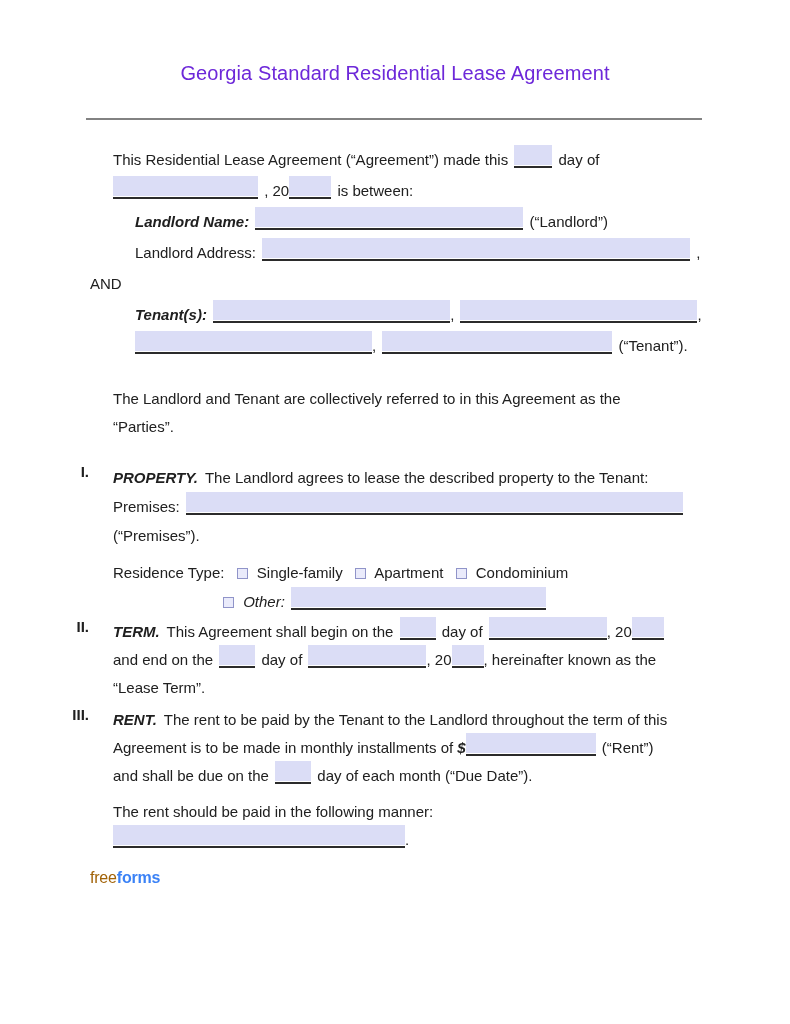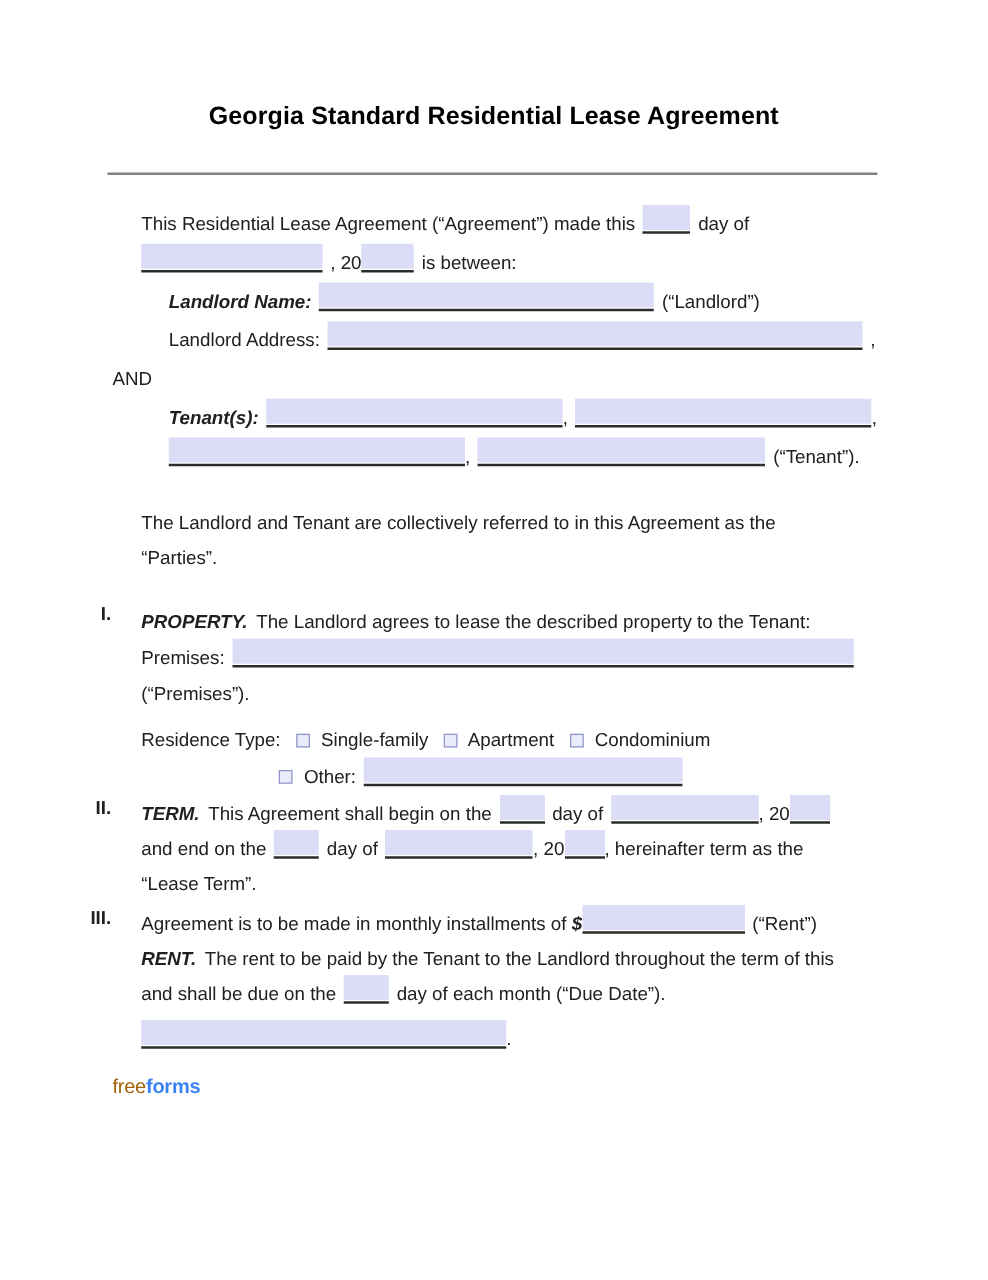--- a/index.html
+++ b/index.html
@@ -2,21 +2,21 @@
 <html><head>
 <meta charset="utf-8">
 <style>
   * { margin:0; padding:0; box-sizing:border-box; }
   html,body { background:#ffffff; }
   .page {
     width:790px; height:1024px; margin:0 auto; background:#fff;
     font-family:"Liberation Sans", sans-serif; font-size:15px; color:#202020;
     overflow:hidden; position:relative;
   }
-  .title { text-align:center; font-size:20px; font-weight:bold; padding-top:62px; color:#000000; letter-spacing:0.1px;margin-top:20px; }
+  .title { text-align:center; font-size:20px; font-weight:normal; padding-top:62px; color:#6d28d9; letter-spacing:0.1px; }
   .rule { border:0; border-top:2px solid #828282; margin:33px 88px 0 86px; }
   .content { padding:24px 78px 0 113px; }
   .line { white-space:nowrap; }
   .lh31 .line { line-height:31px; }
   .para28 .line { line-height:28px; }
   .sec29 .line { line-height:29px; }
   .indent { margin-left:22px; }
   .outdent { margin-left:-22px; }
   .b { font-weight:bold;font-style:italic; }
   .mt24 { margin-top:24px; } .mt22 { margin-top:22px; } .mt8 { margin-top:8px; }
@@ -34,21 +34,21 @@
   .w230{width:230px}.w237{width:237px}.w255{width:255px}
   .w268{width:268px}.w292{width:292px}.w428{width:428px}.w497{width:497px}
   .mr0 { margin-right:0; } .ml0 { margin-left:0; }
   .cb {
     display:inline-block; width:11px; height:11px; border:1.5px solid #9094c9;
     background:#eaebfb; vertical-align:-1px; margin:0 5px 0 8px;
   }
   .section { position:relative; }
   .secnum { position:absolute; left:-53px; top:0; width:29px; text-align:right; font-weight:bold; }
   .sec-heading { margin-right:3px;text-align:center; }
-  .other-row { margin-left:110px; }
+  .other-row { margin-left:110px;font-style:italic; }
   .logo { margin:16px 0 0 90px; font-size:16px; letter-spacing:-0.2px; }
   .logo .free { color:#a16207; }
   .logo .forms { color:#3b82f6; font-weight:bold; }
 </style>
 </head>
 <body>
 
 <div class="page">
 
   <div class="title">Georgia Standard Residential Lease Agreement</div>
@@ -132,46 +132,49 @@
         <span class="b sec-heading">TERM.</span>
         <span>This Agreement shall begin on the</span>
         <span class="blank w36"></span>
         <span>day of</span>
         <span class="blank w118 mr0"></span><span>, 20</span><span class="blank w32 ml0"></span>
       </div>
       <div class="line">
         <span>and end on the</span>
         <span class="blank w36"></span>
         <span>day of</span>
-        <span class="blank w118 mr0"></span><span>, 20</span><span class="blank w32 ml0 mr0"></span><span>, hereinafter term as the</span>
+        <span class="blank w118 mr0"></span><span>, 20</span><span class="blank w32 ml0 mr0"></span><span>, hereinafter known as the</span>
       </div>
       <div class="line">
         <span>“Lease Term”.</span>
       </div>
     </div>
 
     <div class="section para28 mt4">
       <span class="secnum">III.</span>
       <div class="line">
+        <span class="b sec-heading">RENT.</span>
+        <span>The rent to be paid by the Tenant to the Landlord throughout the term of this</span>
+      </div>
+      <div class="line">
         <span>Agreement is to be made in monthly installments of</span>
         <span class="b">$</span><span class="blank w130 ml0"></span>
         <span>(“Rent”)</span>
-      </div>
-      <div class="line">
-        <span class="b sec-heading">RENT.</span>
-        <span>The rent to be paid by the Tenant to the Landlord throughout the term of this</span>
       </div>
       <div class="line">
         <span>and shall be due on the</span>
         <span class="blank w36"></span>
         <span>day of each month (“Due Date”).</span>
       </div>
     </div>
 
     <div class="para28 mt8">
+      <div class="line">
+        <span>The rent should be paid in the following manner:</span>
+      </div>
       <div class="line" style="line-height:27px">
         <span class="blank w292 ml0 mr0"></span><span>.</span>
       </div>
     </div>
 
   </div>
 
   <div class="logo">
     <span class="free">free</span><span class="forms">forms</span>
   </div>

